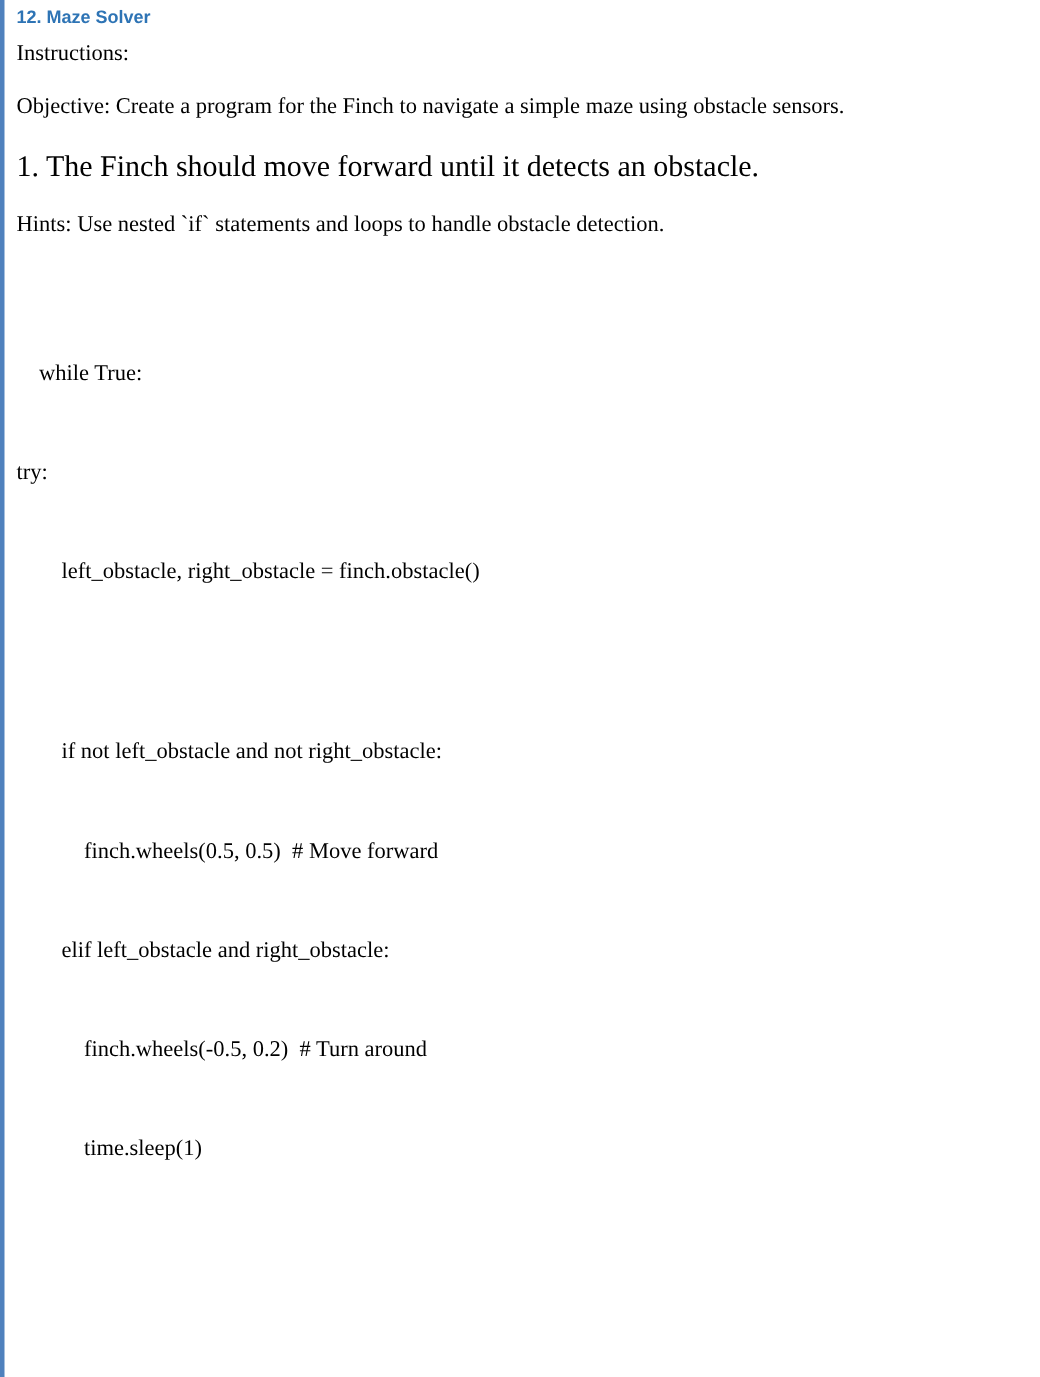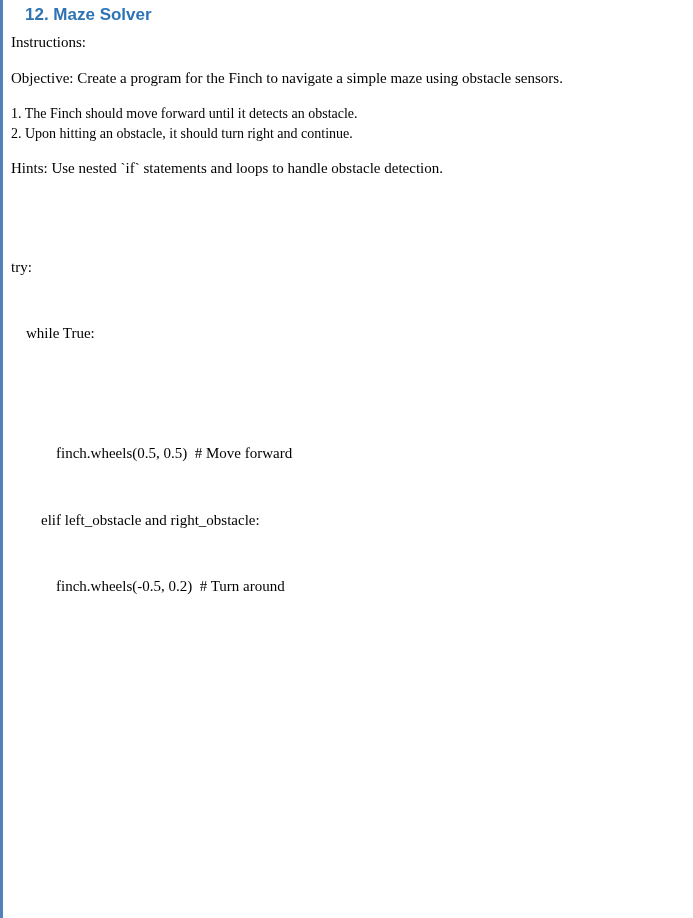--- a/index.html
+++ b/index.html
@@ -24,33 +24,33 @@
   .left-rule {
     position: absolute;
     left: 0;
     top: 0;
     width: 3px;
     height: 918px;
     background: #4f81bd;
   }
   h1.doc-title {
     font-family: "Liberation Sans", sans-serif;
-    font-size: 17px;
+    font-size: 12px;
     font-weight: bold;
     color: #2e74b5;
-    margin: 0 0 6px 14px;
+    margin: 0 0 6px 0;
     line-height: 1.3;
   }
   p.para {
     font-size: 15px;
     line-height: 1.45;
     margin: 0 0 14px 0;
   }
   .instr-list p {
-    font-size: 14px;
+    font-size: 20px;
     line-height: 1.45;
     margin: 0;
   }
   .instr-list {
     margin: 0 0 14px 0;
   }
   .code-block {
     font-size: 15px;
     line-height: 1.47;
     margin: 0 0 14px 0;
@@ -69,35 +69,37 @@
   <div class="left-rule"></div>
 
   <h1 class="doc-title">12. Maze Solver</h1>
 
   <p class="para">Instructions:</p>
 
   <p class="para">Objective: Create a program for the Finch to navigate a simple maze using obstacle sensors.</p>
 
   <div class="instr-list">
     <p>1. The Finch should move forward until it detects an obstacle.</p>
-    <p>2. Upon hitting an obstacle, it should turn right and continue.</p>
   </div>
 
   <p class="para">Hints: Use nested `if` statements and loops to handle obstacle detection.</p>
 
 
   <div class="spacer-md"></div>
 
   <div class="code-block">
+    <div class="code-line">    while True:</div>
     <div class="code-line">try:</div>
-    <div class="code-line">    while True:</div>
+    <div class="code-line">        left_obstacle, right_obstacle = finch.obstacle()</div>
     <div class="code-line"></div>
+    <div class="code-line">        if not left_obstacle and not right_obstacle:</div>
     <div class="code-line">            finch.wheels(0.5, 0.5)  # Move forward</div>
     <div class="code-line">        elif left_obstacle and right_obstacle:</div>
     <div class="code-line">            finch.wheels(-0.5, 0.2)  # Turn around</div>
+    <div class="code-line">            time.sleep(1)</div>
     
     
     
     
     
     
     
     
     
     

